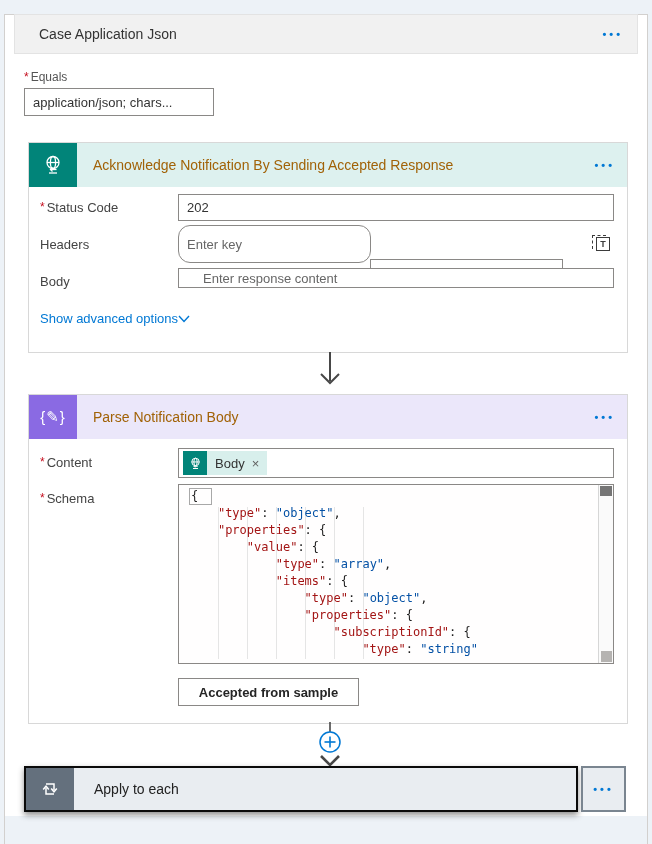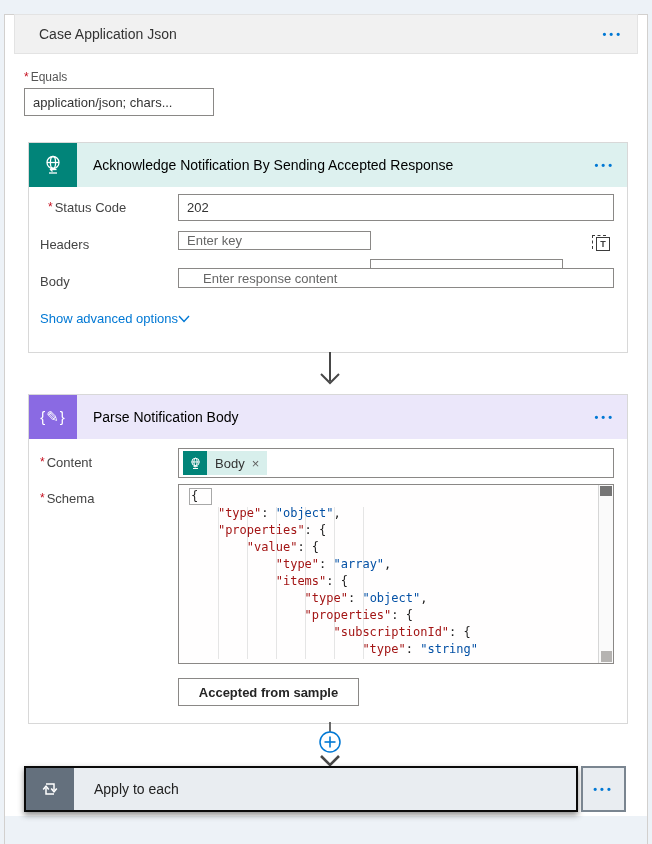--- a/index.html
+++ b/index.html
@@ -17,21 +17,21 @@
   .small-label{font-size:12px;color:#555;}
 
   input.box{position:absolute;box-sizing:border-box;border:1px solid #8a8886;background:#fff;font-family:"Liberation Sans",sans-serif;font-size:13px;color:#333;padding:0 8px;outline:none;}
   input.box::placeholder{color:#666;opacity:1;}
 
   
   .action-card{position:absolute;left:28px;width:600px;background:#fff;border:1px solid #d8d8d8;box-sizing:border-box;}
   .action-header{display:flex;height:44px;align-items:stretch;cursor:pointer;}
   .action-icon{width:48px;display:flex;align-items:center;justify-content:center;flex:none;}
   .action-band{flex:1;display:flex;align-items:center;padding:0 12px 0 16px;}
-  .action-band .title{flex:1;font-size:14px;color:#000000;}
+  .action-band .title{flex:1;font-size:14px;color:#a16207;}
   .teal-bg{background:#018479;}
   .teal-band{background:#ddf1ef;}
   .purple-bg{background:#8a6ae3;}
   .purple-band{background:#ebe7fa;gap:20px;}
 
   .adv-link{position:absolute;color:#0078d4;font-size:13px;cursor:pointer;display:flex;align-items:center;gap:0;}
 
   
   .tmode{position:absolute;width:20px;height:20px;cursor:pointer;}
   .tmode .tbox{position:absolute;right:1px;top:3px;width:12px;height:12px;border:1px solid #3b3b3b;font-size:9px;font-weight:bold;color:#3b3b3b;display:flex;align-items:center;justify-content:center;}
@@ -97,25 +97,25 @@
           <polyline points="11.5,14.5 9.5,16.5 11.5,18.5"></polyline>
           <line x1="8" y1="20" x2="16" y2="20"></line>
         </svg>
       </div>
       <div class="action-band teal-band">
         <span class="title">Acknowledge Notification By Sending Accepted Response</span>
         <span class="dots">•••</span>
       </div>
     </div>
   </div>
-  <div class="field-label" style="left:40px;top:200px;margin-left:8px;"><span class="req">*</span><span>Status Code</span></div>
+  <div class="field-label" style="left:40px;top:200px;"><span class="req">*</span><span>Status Code</span></div>
   <input class="box" style="left: 178px; top: 194px; width: 436px; height: 27px;" value="202">
 
   <div class="field-label" style="left:40px;top:237px;">Headers</div>
-  <input class="box" style="left: 178px; top: 231px; width: 193px; height: 19px;" placeholder="Enter key">
+  <input class="box" style="left: 178px; top: 225px; width: 193px; height: 38px; border-radius: 12px;" placeholder="Enter key">
   <input class="box" style="left: 370px; top: 231px; width: 193px; height: 27px; margin-top: 28px;" placeholder="Enter value">
   <div class="tmode" style="left:591px;top:234px;">
       <span class="tdash"></span>
       <span class="tbox">T</span>
     </div>
 
   <div class="field-label" style="left:40px;top:274px;">Body</div>
   <input class="box" style="left: 178px; top: 268px; width: 436px; height: 20px; padding-left: 24px;" placeholder="Enter response content">
 
   <div class="adv-link" style="left:40px;top:311px;">

